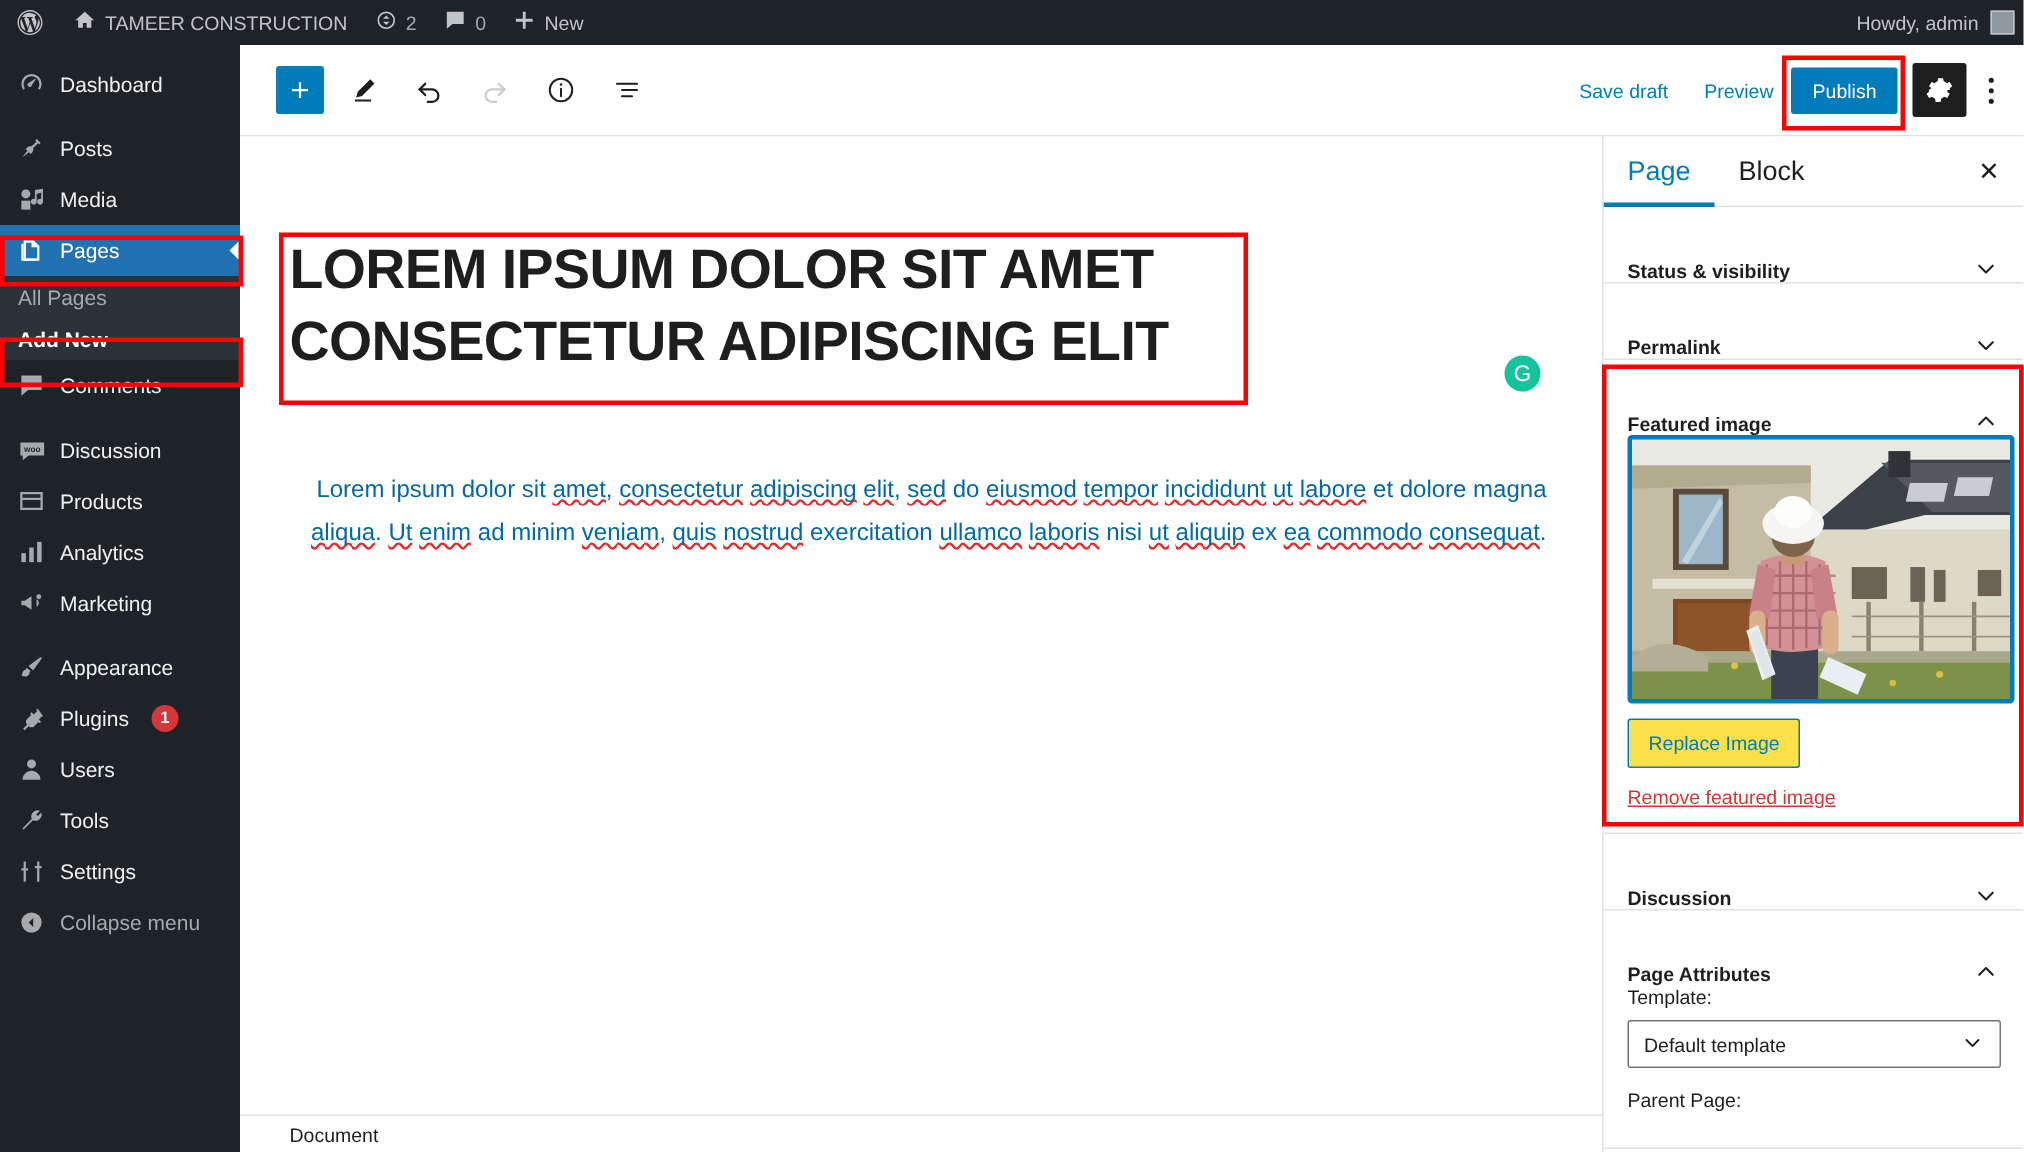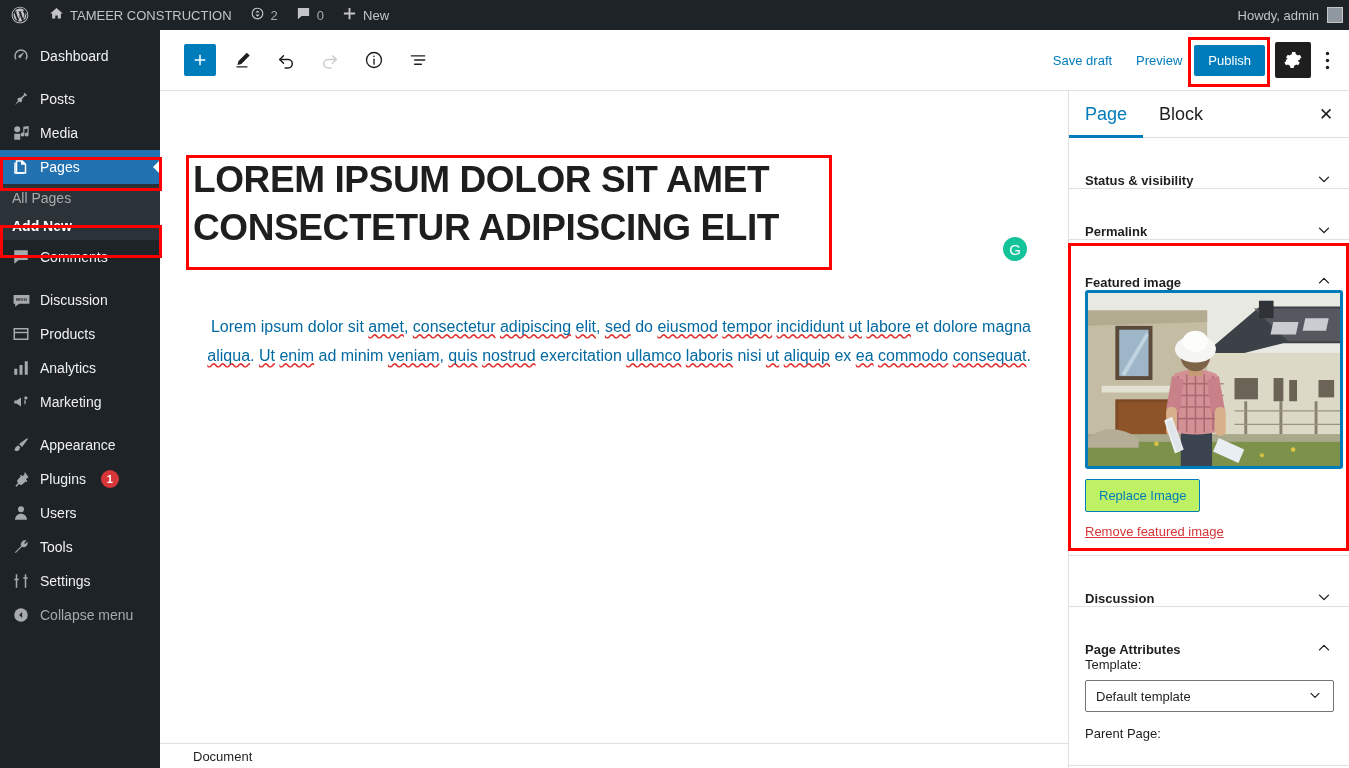--- a/index.html
+++ b/index.html
@@ -204,21 +204,21 @@
   .panel-body { padding: 0 16px 16px 16px; }
 
   .featured-thumb {
     width: 258px; height: 179px; border: 3px solid #007cba;
     border-radius: 3px; overflow: hidden; position: relative;
     background: #cfd6cf; margin-bottom: 10px;
   }
   .featured-thumb svg { display: block; width: 100%; height: 100%; }
   .replace-btn {
     display: inline-block; border: 1px solid #007cba; color: #007cba;
-    background: #bef264; font-size: 13px; padding: 8px 13px; border-radius: 2px;
+    background: #fde047; font-size: 13px; padding: 8px 13px; border-radius: 2px;
     cursor: pointer; font-family: "Liberation Sans", sans-serif;
   }
   .remove-link {
     display: block; margin-top: 12px; font-size: 13px;
     color: #d63638; text-decoration: underline; cursor: pointer;
   }
   .field-label {
     font-size: 13px; color: #1e1e1e; margin-bottom: 8px; display: block;
   }
   .select-box {

